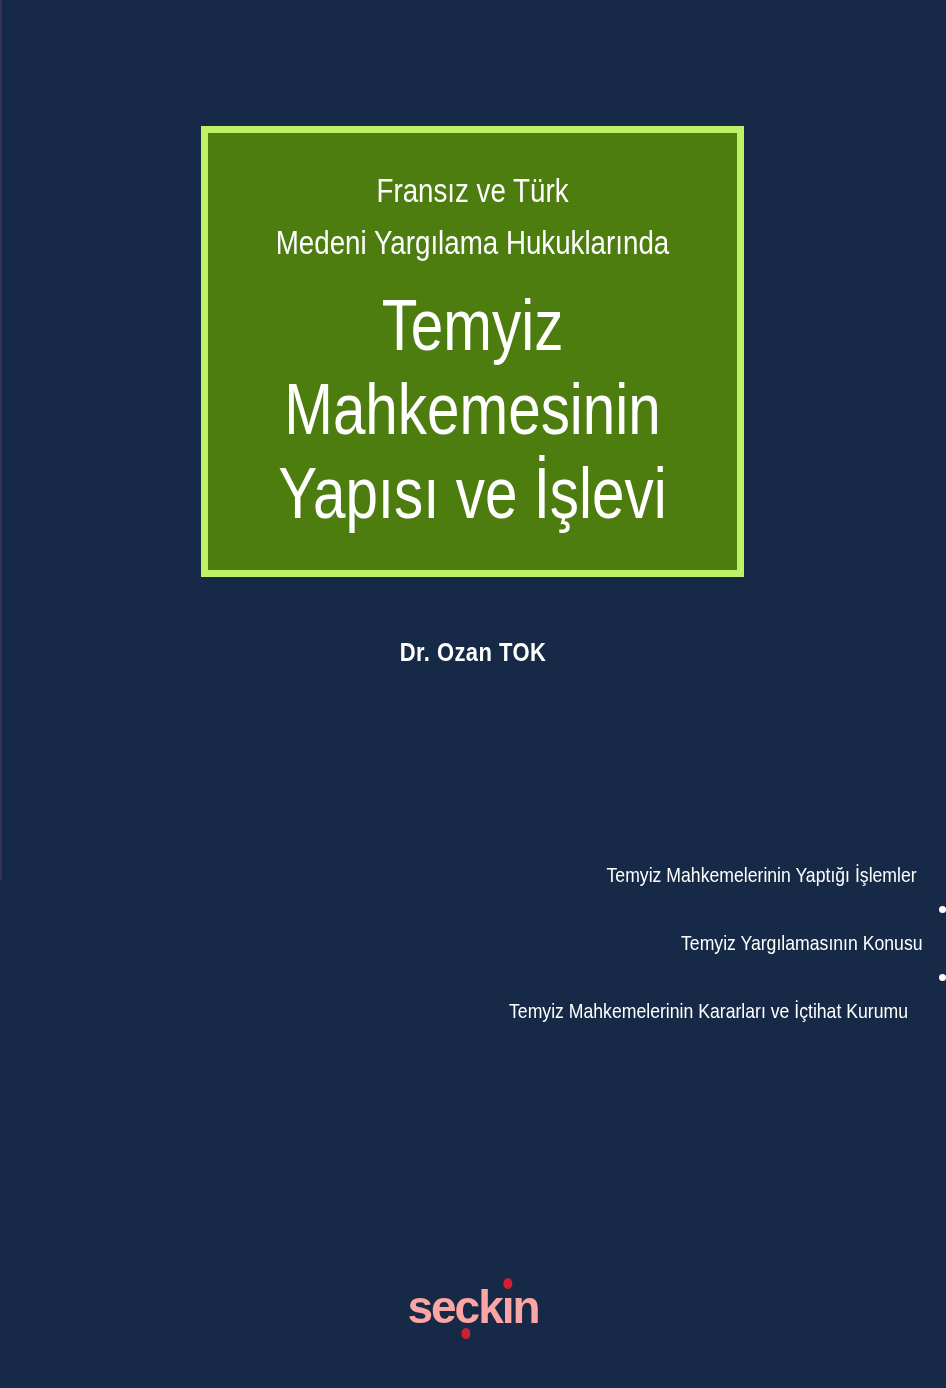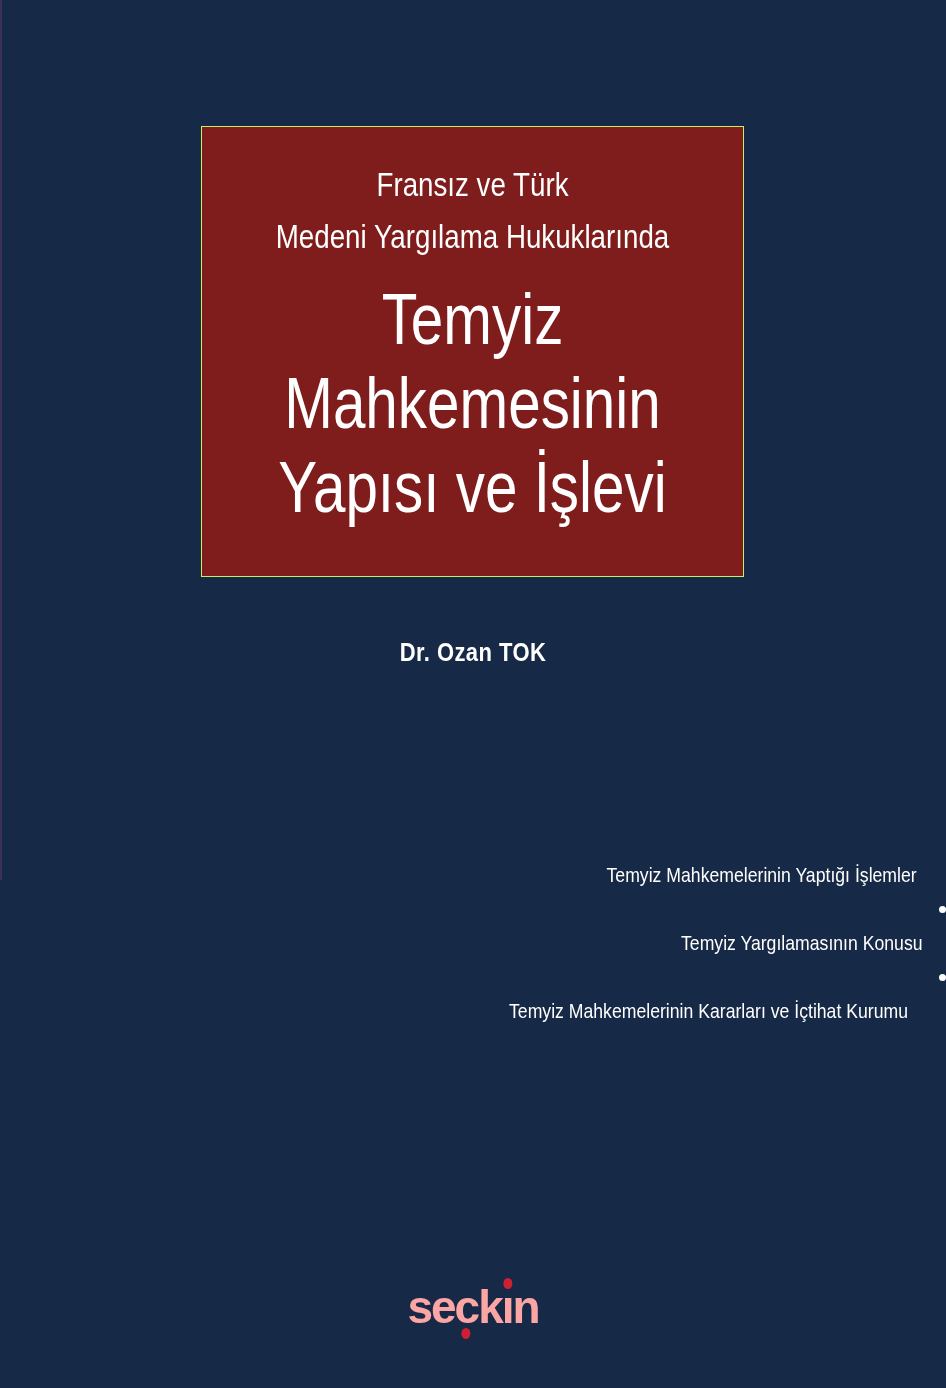--- a/index.html
+++ b/index.html
@@ -25,22 +25,22 @@
     background: #41325a;
     opacity: 0.85;
   }
   .title-panel {
     position: absolute;
     left: 201px;
     top: 126px;
     width: 543px;
     height: 451px;
     box-sizing: border-box;
-    background: #7f1d1d;
-    border: 1px solid #bef264;
+    background: #4d7c0f;
+    border: 7px solid #bef264;
   }
   .series {
     position: absolute;
     left: 0;
     top: 32px;
     width: 100%;
     text-align: center;
     font-size: 33px;
     line-height: 52px;
     font-weight: 400;

